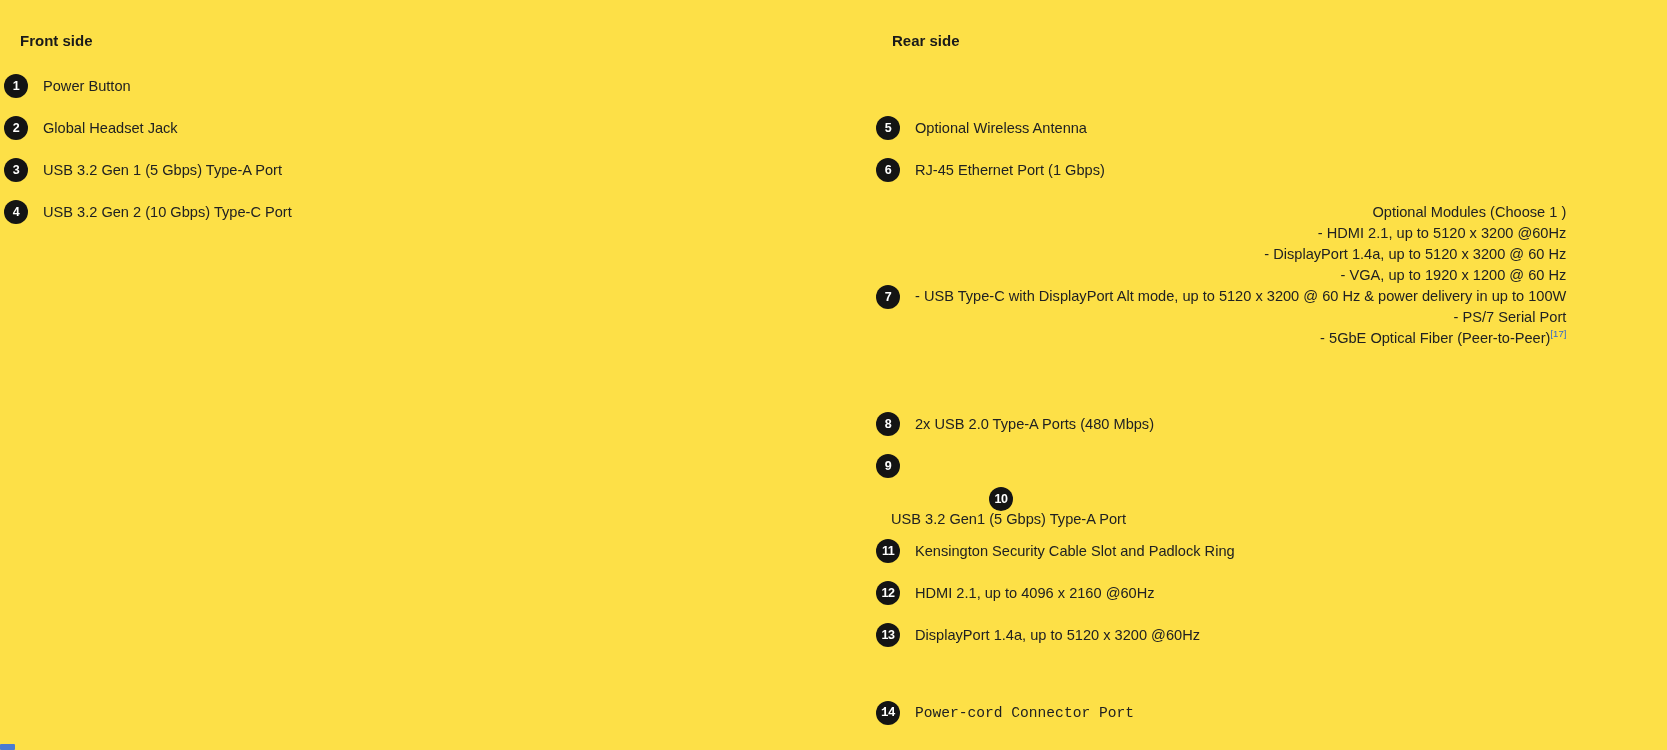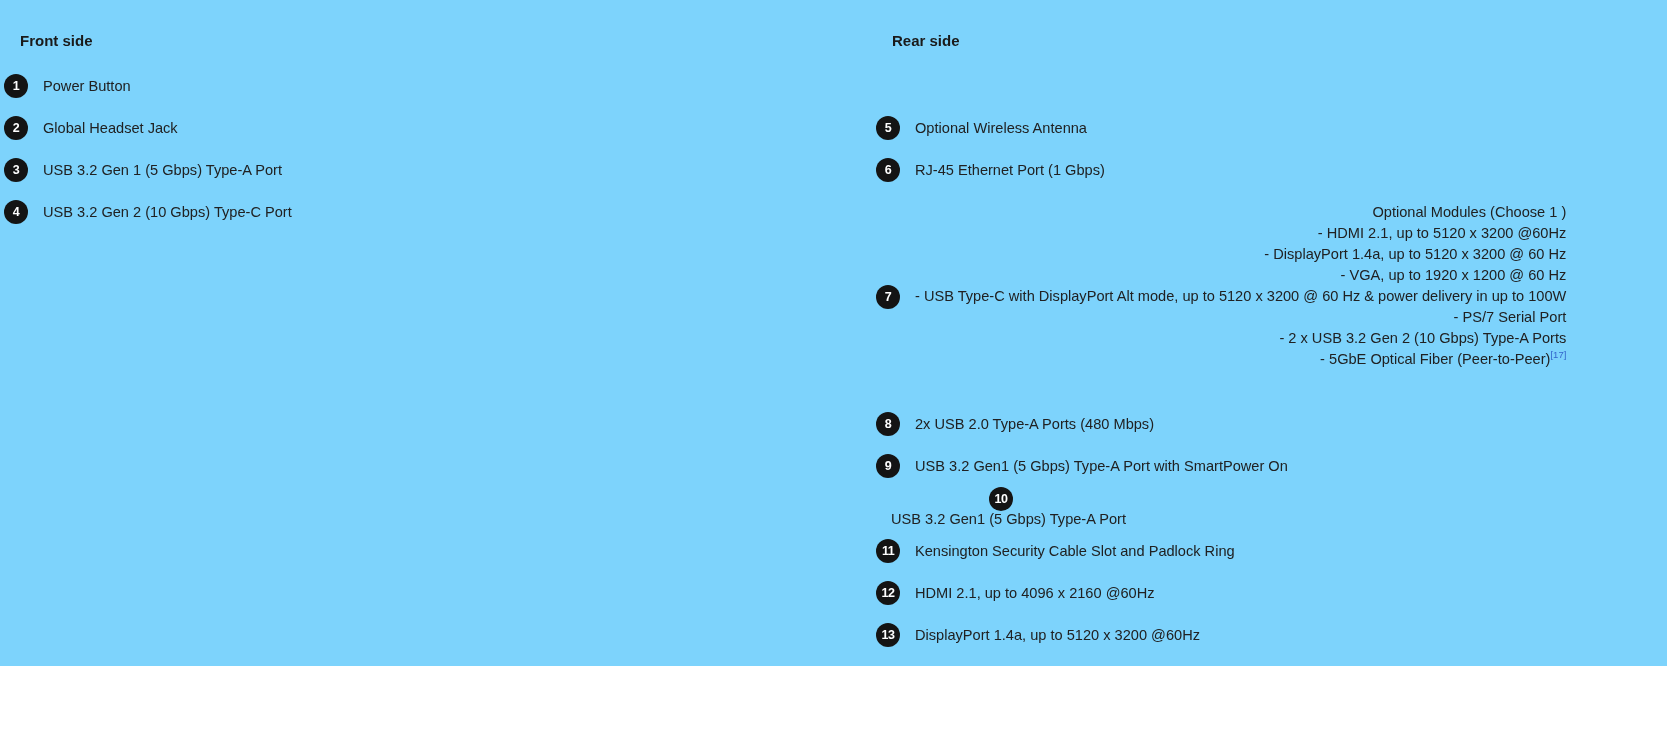--- a/index.html
+++ b/index.html
@@ -4,22 +4,22 @@
 <style>
   html, body {
     margin: 0;
     padding: 0;
     background: #ffffff;
     font-family: "Liberation Sans", "DejaVu Sans", sans-serif;
   }
   #canvas {
     position: relative;
     width: 1667px;
-    height: 666px;
-    background: #7dd3fc;
+    height: 750px;
+    background: #fde047;
     overflow: hidden;
     color: #202122;
   }
   .section-title {
     position: absolute;
     font-size: 15px;
     font-weight: 700;
     color: #1a1a1a;
     white-space: nowrap;
   }
@@ -125,33 +125,31 @@
   </div>
 
   <div class="badge-abs" style="left:876px; top:285px;">7</div>
   <div class="multiline-block" style="left:915px; top:202px;">
     <div>Optional Modules (Choose 1 )</div>
     <div>- HDMI 2.1, up to 5120 x 3200 @60Hz</div>
     <div>- DisplayPort 1.4a, up to 5120 x 3200 @ 60 Hz</div>
     <div>- VGA, up to 1920 x 1200 @ 60 Hz</div>
     <div>- USB Type-C with DisplayPort Alt mode, up to 5120 x 3200 @ 60 Hz &amp; power delivery in up to 100W</div>
     <div>- PS/7 Serial Port</div>
-    <div>- 2 x USB 3.2 Gen 2 (10 Gbps) Type-A Ports</div>
     <div>
       <span>- 5GbE Optical Fiber (Peer-to-Peer)</span><span class="citation">[17]</span>
     </div>
   </div>
 
   <div class="row" style="left:876px; top:403px;">
     <div class="badge">8</div>
     <div class="label">2x USB 2.0 Type-A Ports (480 Mbps)</div>
   </div>
   <div class="row" style="left:876px; top:445px;">
     <div class="badge">9</div>
-    <div class="label">USB 3.2 Gen1 (5 Gbps) Type-A Port with SmartPower On</div>
   </div>
   <div class="row" style="left:876px; top:487px;flex-direction:column;">
     <div class="badge">10</div>
     <div class="label">USB 3.2 Gen1 (5 Gbps) Type-A Port</div>
   </div>
   <div class="row" style="left:876px; top:530px;">
     <div class="badge">11</div>
     <div class="label">Kensington Security Cable Slot and Padlock Ring</div>
   </div>
   <div class="row" style="left:876px; top:572px;">

